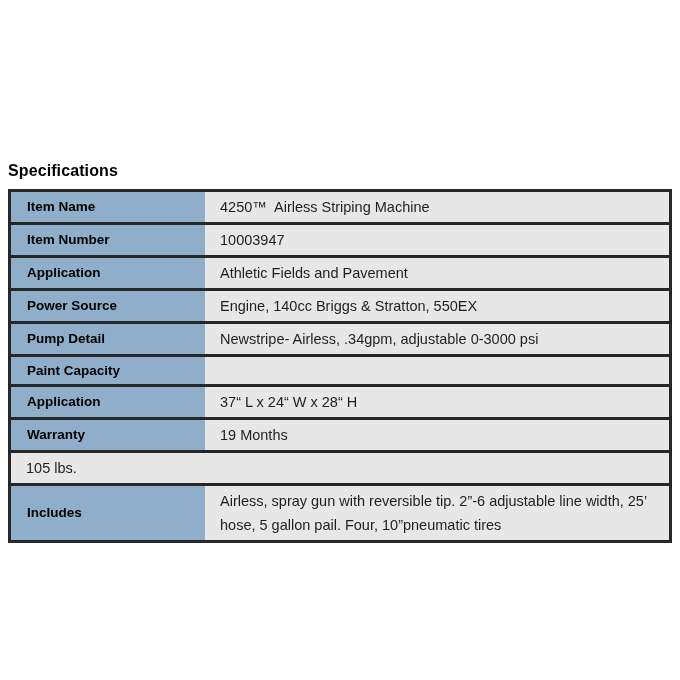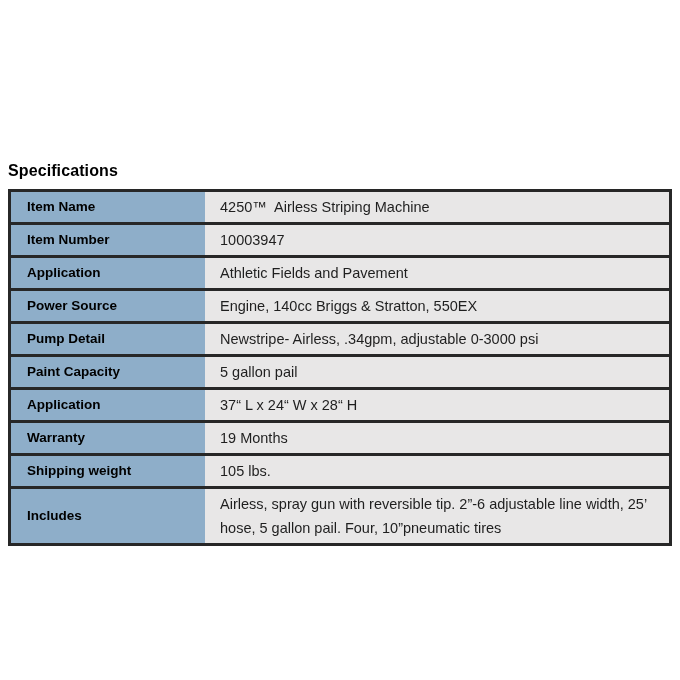--- a/index.html
+++ b/index.html
@@ -125,23 +125,20 @@
     </div>
     <div class="cell-value">
       <span>Newstripe- Airless, .34gpm, adjustable 0-3000 psi</span>
     </div>
   </div>
 
   <div class="spec-row">
     <div class="cell-label">
       <span>Paint Capacity</span>
     </div>
-    <div class="cell-value">
-      <span>5 gallon pail</span>
-    </div>
   </div>
 
   <div class="spec-row">
     <div class="cell-label">
       <span>Application</span>
     </div>
     <div class="cell-value">
       <span>37“ L x 24“ W x 28“ H</span>
     </div>
   </div>
@@ -149,23 +146,20 @@
   <div class="spec-row">
     <div class="cell-label">
       <span>Warranty</span>
     </div>
     <div class="cell-value">
       <span>19 Months</span>
     </div>
   </div>
 
   <div class="spec-row">
-    <div class="cell-label">
-      <span>Shipping weight</span>
-    </div>
     <div class="cell-value">
       <span>105 lbs.</span>
     </div>
   </div>
 
   <div class="spec-row">
     <div class="cell-label">
       <span>Includes</span>
     </div>
     <div class="cell-value">

